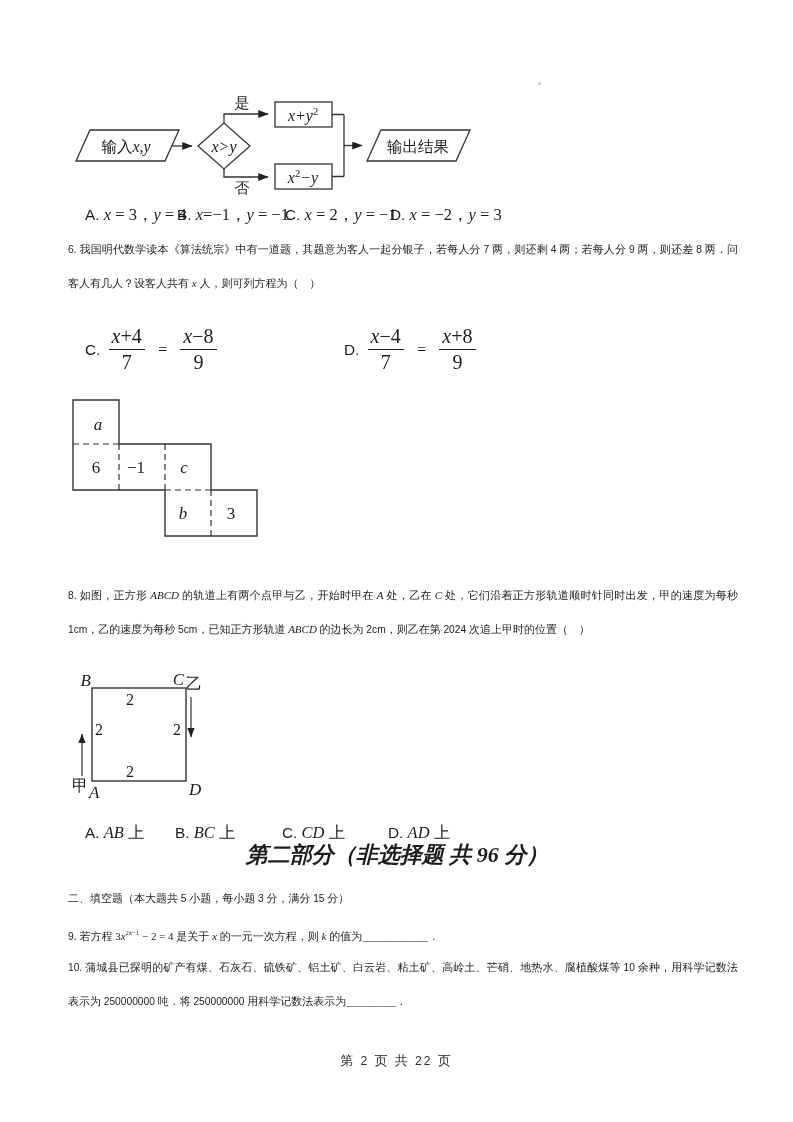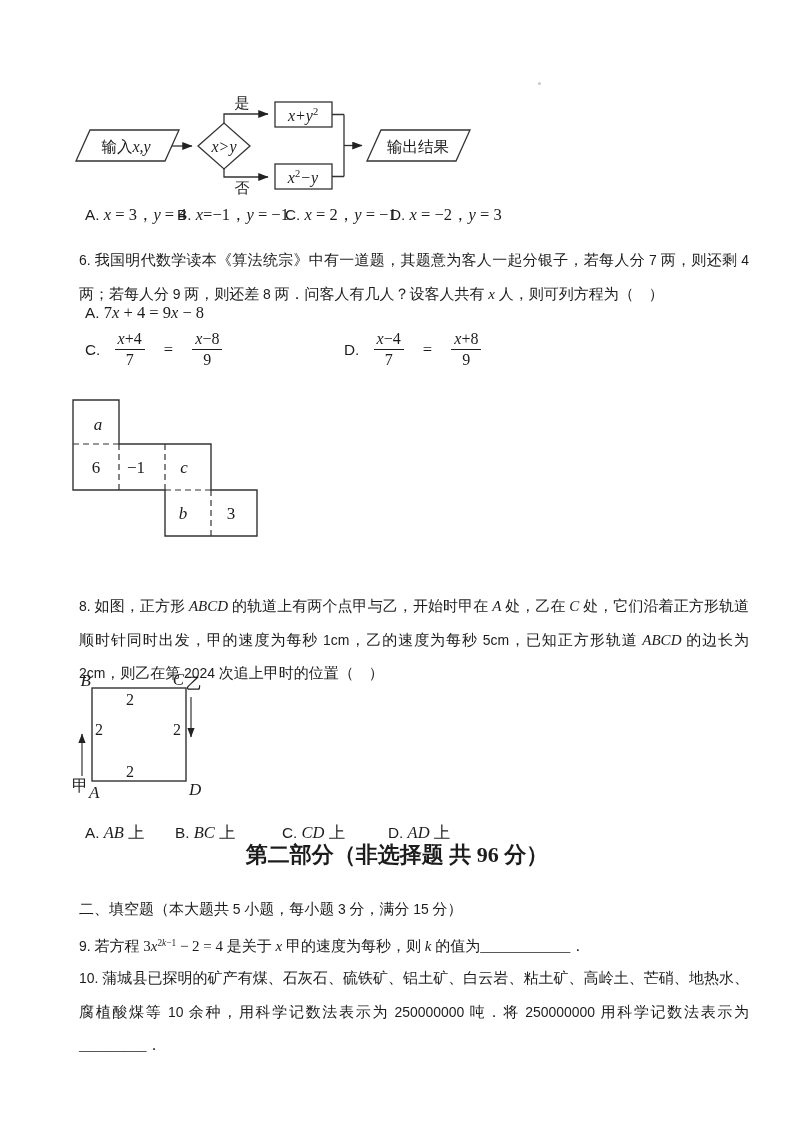--- a/index.html
+++ b/index.html
@@ -1,30 +1,30 @@
 <!DOCTYPE html>
 <html><head>
 <meta charset="utf-8">
 <style>
   html,body{margin:0;padding:0;background:#fff;}
   .page{position:relative;width:793px;height:1122px;background:#ffffff;overflow:hidden;
         font-family:"Liberation Serif","DejaVu Serif",serif;color:#1c1c1c;}
-  .para{position:absolute;left:63px;width:670px;margin:16px;text-align:justify;
-        font-size:15px;line-height:33.5px;}
+  .para{position:absolute;left:63px;width:670px;margin:5px;text-align:justify;
+        font-size:11px;line-height:33.5px;}
   .bold{font-weight:400;}
   .sec{position:absolute;left:63px;width:668px;margin:0;text-align:center;
-       font-weight:700;font-size:22px;line-height:34px;}
+       font-weight:700;font-size:22px;line-height:34px;font-style:italic;}
   .optrow{position:absolute;left:63px;width:670px;height:34px;line-height:34px;font-size:16.5px;}
   .fracrow{height:52px;line-height:52px;}
   .o{position:absolute;white-space:nowrap;top:0;}
   .n{font-family:"Liberation Sans","DejaVu Sans",sans-serif;font-size:0.93em;}
   .m{font-family:"Liberation Serif","DejaVu Serif",serif;font-style:italic;}
   .sup{font-size:0.62em;vertical-align:5px;}
   .frac{display:inline-block;vertical-align:middle;text-align:center;
-        font-size:16px;line-height:1.25;position:relative;top:-2px;margin:0 10px;}
+        font-size:20px;line-height:1.25;position:relative;top:-2px;margin:0 4px;}
   .frac .num{display:block;border-bottom:1.2px solid #1c1c1c;padding:0 3px;}
   .frac .den{display:block;}
   .eq{margin:0 5px;}
   .diagram{position:absolute;}
   .footer{position:absolute;top:1053px;left:0;width:793px;text-align:center;
           font-size:13px;line-height:16px;letter-spacing:2px;color:#2b2b2b;}
   .stray-dot{position:absolute;left:538px;top:82px;width:3px;height:3px;
              background:#c9c9cc;border-radius:50%;}
   svg text{font-family:"Liberation Serif","DejaVu Serif",serif;fill:#1c1c1c;}
 </style>
@@ -64,21 +64,20 @@
 
   <div class="optrow" style="top:198px">
     <span class="o" style="left:22px"><span class="n">A. </span><span class="m">x</span><span> = 3，</span><span class="m">y</span><span> = 4</span></span>
     <span class="o" style="left:114px"><span class="n">B. </span><span class="m">x</span><span>=−1，</span><span class="m">y</span><span> = −1</span></span>
     <span class="o" style="left:222px"><span class="n">C. </span><span class="m">x</span><span> = 2，</span><span class="m">y</span><span> = −1</span></span>
     <span class="o" style="left:327px"><span class="n">D. </span><span class="m">x</span><span> = −2，</span><span class="m">y</span><span> = 3</span></span>
   </div>
 
   <p class="para" style="top:228px"><span class="n">6. </span><span>我国明代数学读本《算法统宗》中有一道题，其题意为客人一起分银子，若每人分 </span><span class="n">7</span><span> 两，则还剩 </span><span class="n">4</span><span> 两；若每人分 </span><span class="n">9</span><span> 两，则还差 </span><span class="n">8</span><span> 两．问客人有几人？设客人共有 </span><span class="m">x</span><span> 人，则可列方程为（　）</span></p>
   <div class="optrow" style="top:296px">
-    <span class="o" style="left:22px"><span class="n">A. </span><span>7</span><span class="m">x</span><span> + 4 = 9</span><span class="m">x</span><span> − 8</span></span>
   </div>
   <div class="optrow fracrow" style="top:324px">
     <span class="o" style="left:22px">
       <span><span class="n">C. </span></span>
       <span class="frac"><span class="num"><span class="m">x</span><span>+4</span></span><span class="den">7</span></span>
       <span class="eq">=</span>
       <span class="frac"><span class="num"><span class="m">x</span><span>−8</span></span><span class="den">9</span></span>
     </span>
     <span class="o" style="left:281px">
       <span><span class="n">D. </span></span>
@@ -136,18 +135,19 @@
     <span class="o" style="left:22px"><span class="n">A. </span><span class="m">AB</span><span> 上</span></span>
     <span class="o" style="left:112px"><span class="n">B. </span><span class="m">BC</span><span> 上</span></span>
     <span class="o" style="left:219px"><span class="n">C. </span><span class="m">CD</span><span> 上</span></span>
     <span class="o" style="left:325px"><span class="n">D. </span><span class="m">AD</span><span> 上</span></span>
   </div>
 
   <h2 class="sec" style="top:838px"><span>第二部分（非选择题 共 </span><span>96</span><span> 分）</span></h2>
 
   <p class="para bold" style="top:878px;line-height:30px"><span>二、填空题（本大题共 </span><span class="n">5</span><span> 小题，每小题 </span><span class="n">3</span><span> 分，满分 </span><span class="n">15</span><span> 分）</span></p>
 
-  <p class="para" style="top:911px"><span class="n">9. </span><span>若方程 3</span><span class="m">x</span><span class="sup">2</span><span class="m sup">k</span><span class="sup">−1</span><span> − 2 = 4 是关于 </span><span class="m">x</span><span> 甲的速度为每秒，则 </span><span class="m">k</span><span> 的值为</span><span>____________</span><span>．</span></p>
+  <p class="para" style="top:911px"><span class="n">9. </span><span>若方程 3</span><span class="m">x</span><span class="sup">2</span><span class="m sup">k</span><span class="sup">−1</span><span> − 2 = 4 是关于 </span><span class="m">x</span><span> 的一元一次方程，则 </span><span class="m">k</span><span> 的值为</span><span>____________</span><span>．</span></p>
 
   <p class="para" style="top:946px"><span class="n">10. </span><span>蒲城县已探明的矿产有煤、石灰石、硫铁矿、铝土矿、白云岩、粘土矿、高岭土、芒硝、地热水、腐植酸煤等 </span><span class="n">10</span><span> 余种，用科学记数法表示为 </span><span class="n">250000000</span><span> 吨．将 </span><span class="n">250000000</span><span> 用科学记数法表示为</span><span>_________</span><span>．</span></p>
 
+  <div class="footer"><span>第 </span><span class="n">2</span><span> 页 共 </span><span class="n">22</span><span> 页</span></div>
 
 </div>
 
 </body></html>

